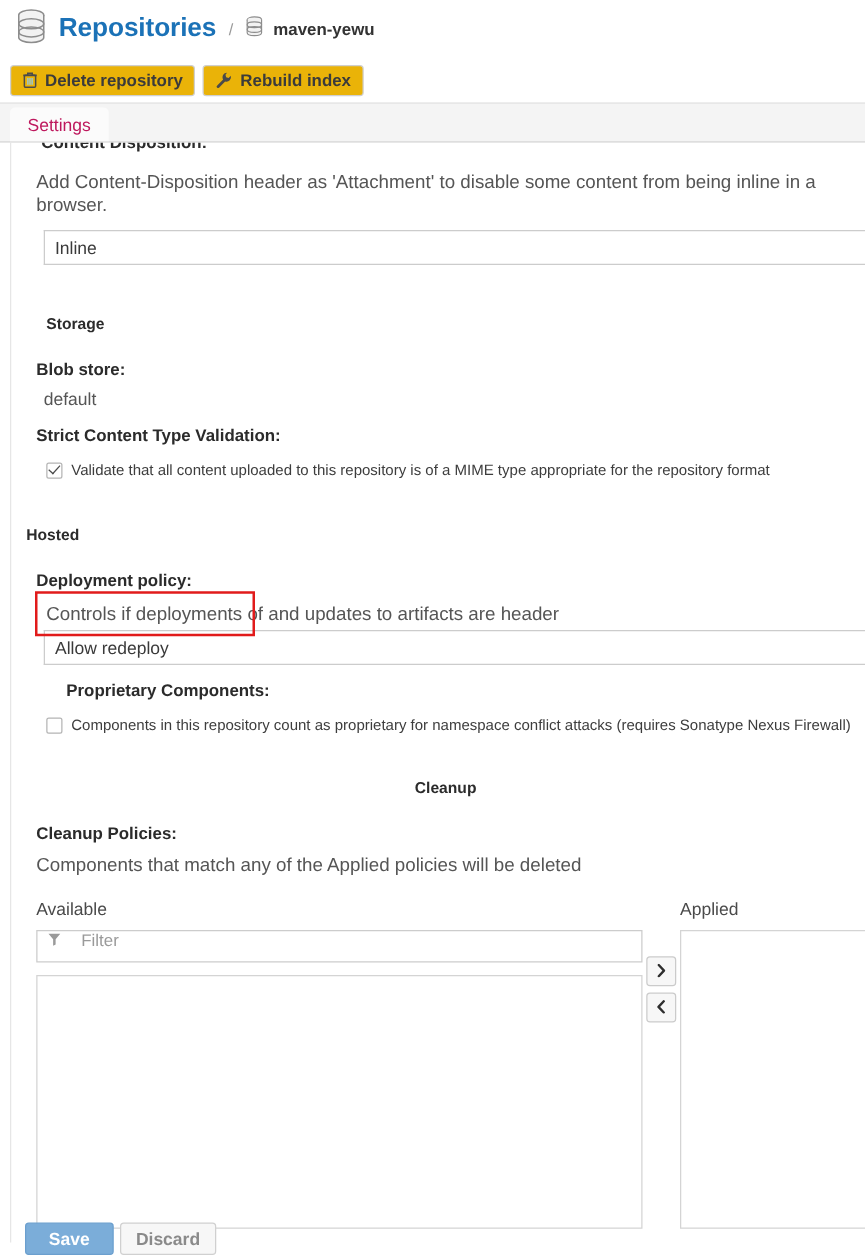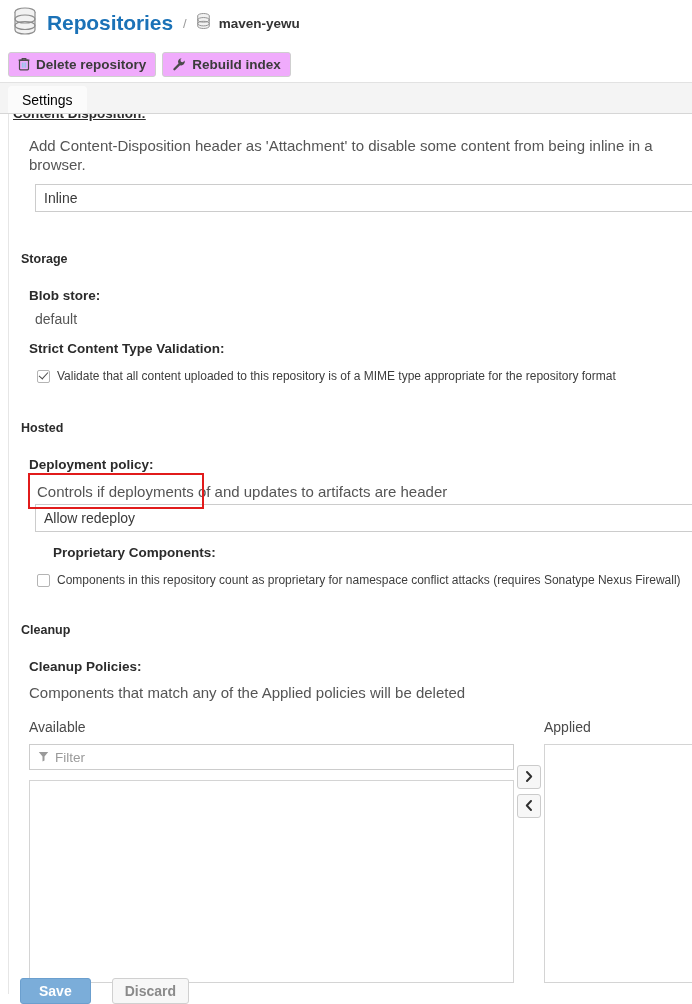--- a/index.html
+++ b/index.html
@@ -54,21 +54,21 @@
     padding: 0 0 0 8px;
     height: 36px;
     background: #ffffff;
   }
   .tb-btn {
     display: inline-flex;
     align-items: center;
     gap: 6px;
     height: 25px;
     padding: 0 9px;
-    background: #f0abfc;
+    background: #eab308;
     border: 1px solid #cfcfcf;
     border-radius: 3px;
     font-size: 13.5px;
     font-weight: bold;
     color: #3b3b3b;
     cursor: pointer;
     box-sizing: border-box;
     font-family: "Liberation Sans", sans-serif;
   }
   .tb-btn svg { display: block; }
@@ -85,21 +85,21 @@
     position: absolute;
     left: 8px; top: 3px;
     height: 27px;
     padding: 0 14px;
     display: flex;
     align-items: center;
     background: #fbfbfb;
     border-top-left-radius: 4px;
     border-top-right-radius: 4px;
     font-size: 14px;
-    color: #000000;
+    color: #be185d;
     cursor: pointer;
     box-sizing: border-box;
   }
 
   
   .form-body {
     position: relative;
     padding: 0;
     border-left: 1px solid #e6e6e6;
     margin-left: 8px;
@@ -108,22 +108,21 @@
     overflow: hidden;
   }
   .clip-top {
     position: relative;
     height: 14px;
     overflow: hidden;
   }
   .clip-top .fieldlabel {
     position: absolute;
     top: -8px;
-    left: 4px;
-    text-decoration: underline;
+    left: 24px;
   }
 
   .fieldlabel {
     font-size: 13.5px;
     font-weight: bold;
     color: #2b2b2b;
   }
   .helptext {
     font-size: 15px;
     color: #555555;
@@ -195,22 +194,21 @@
   .colhdr {
     font-size: 14px;
     color: #4a4a4a;
   }
   .filter-input {
     box-sizing: border-box;
     height: 26px;
     border: 1px solid #cccccc;
     background: #ffffff;
     display: flex;
-    align-items: center;
-    gap: 6px;
+    gap: 16px;
     padding-left: 8px;
     font-size: 13.5px;
     color: #9a9a9a;
     cursor: text;
   }
   .listbox {
     box-sizing: border-box;
     border: 1px solid #d4d4d4;
     background: #ffffff;
   }
@@ -230,21 +228,21 @@
     font-family: "Liberation Sans", sans-serif;
   }
 
   
   .footer {
     position: absolute;
     left: 20px;
     bottom: 0px;
     display: flex;
     align-items: flex-start;
-    gap: 21px;
+    gap: 5px;
   }
   .btn-save {
     box-sizing: border-box;
     height: 26px;
     padding: 0 18px;
     background: #7badd9;
     border: 1px solid #6b9fce;
     border-radius: 3px;
     color: #ffffff;
     font-size: 14px;
@@ -330,42 +328,42 @@
   <div class="form-body">
 
     <div class="clip-top">
       <div class="fieldlabel">Content Disposition:</div>
     </div>
     <div class="helptext" style="margin:9px 0 0 20px;">Add Content-Disposition header as 'Attachment' to disable some content from being inline in a browser.</div>
     <div class="readonly-input" style="margin:9px 0 0 26px; width:680px;">
       <span>Inline</span>
     </div>
 
-    <div class="section-title" style="margin:40px 0 0 12px;">Storage</div>
+    <div class="section-title" style="margin:40px 0 0 28px;">Storage</div>
     <div class="fieldlabel" style="margin:22px 0 0 20px;">Blob store:</div>
     <div class="plainvalue" style="margin:8px 0 0 26px;">default</div>
     <div class="fieldlabel" style="margin:14px 0 0 20px;">Strict Content Type Validation:</div>
     <div class="cbrow" style="margin:14px 0 0 28px;">
       <span class="cbox checked"></span>
       <span class="cblabel">Validate that all content uploaded to this repository is of a MIME type appropriate for the repository format</span>
     </div>
 
     <div class="section-title" style="margin:38px 0 0 12px;">Hosted</div>
     <div class="fieldlabel" style="margin:22px 0 0 20px;">Deployment policy:</div>
     <div class="helptext" style="margin:11px 0 0 28px;">Controls if deployments of and updates to artifacts are header</div>
     <div class="readonly-input" style="margin:3px 0 0 26px; width:680px;">
       <span>Allow redeploy</span>
     </div>
     <div class="fieldlabel" style="margin:13px 0 0 20px;padding-left:24px;">Proprietary Components:</div>
     <div class="cbrow" style="margin:14px 0 0 28px;">
       <span class="cbox"></span>
       <span class="cblabel">Components in this repository count as proprietary for namespace conflict attacks (requires Sonatype Nexus Firewall)</span>
     </div>
 
-    <div class="section-title" style="margin:36px 0 0 12px;">Cleanup</div>
+    <div class="section-title" style="margin:36px 0 0 12px;text-align:center;">Cleanup</div>
     <div class="fieldlabel" style="margin:22px 0 0 20px;">Cleanup Policies:</div>
     <div class="helptext" style="margin:10px 0 0 20px;">Components that match any of the Applied policies will be deleted</div>
 
     <div style="position:relative; margin-top:16px; height:280px;">
       <div class="colhdr" style="position:absolute; left:20px; top:0;">Available</div>
       <div class="colhdr" style="position:absolute; left:535px; top:0;">Applied</div>
 
       <div class="filter-input" style="position:absolute; left:20px; top:25px; width:485px;">
         <span>
           <svg width="11" height="11" viewBox="0 0 11 11">

